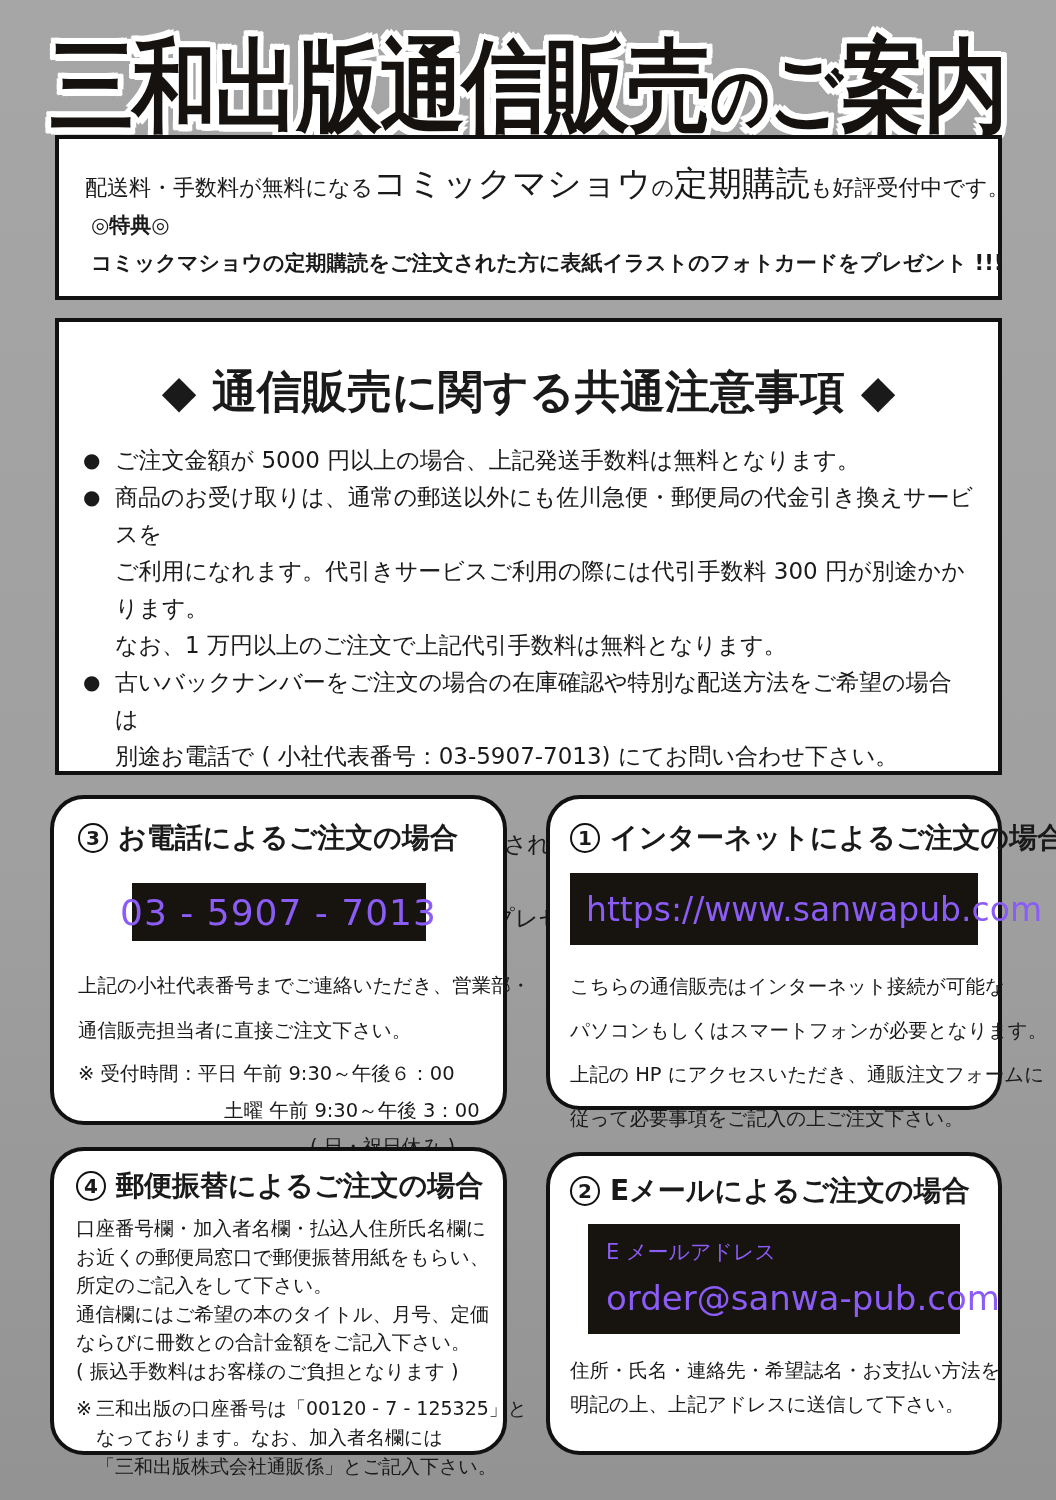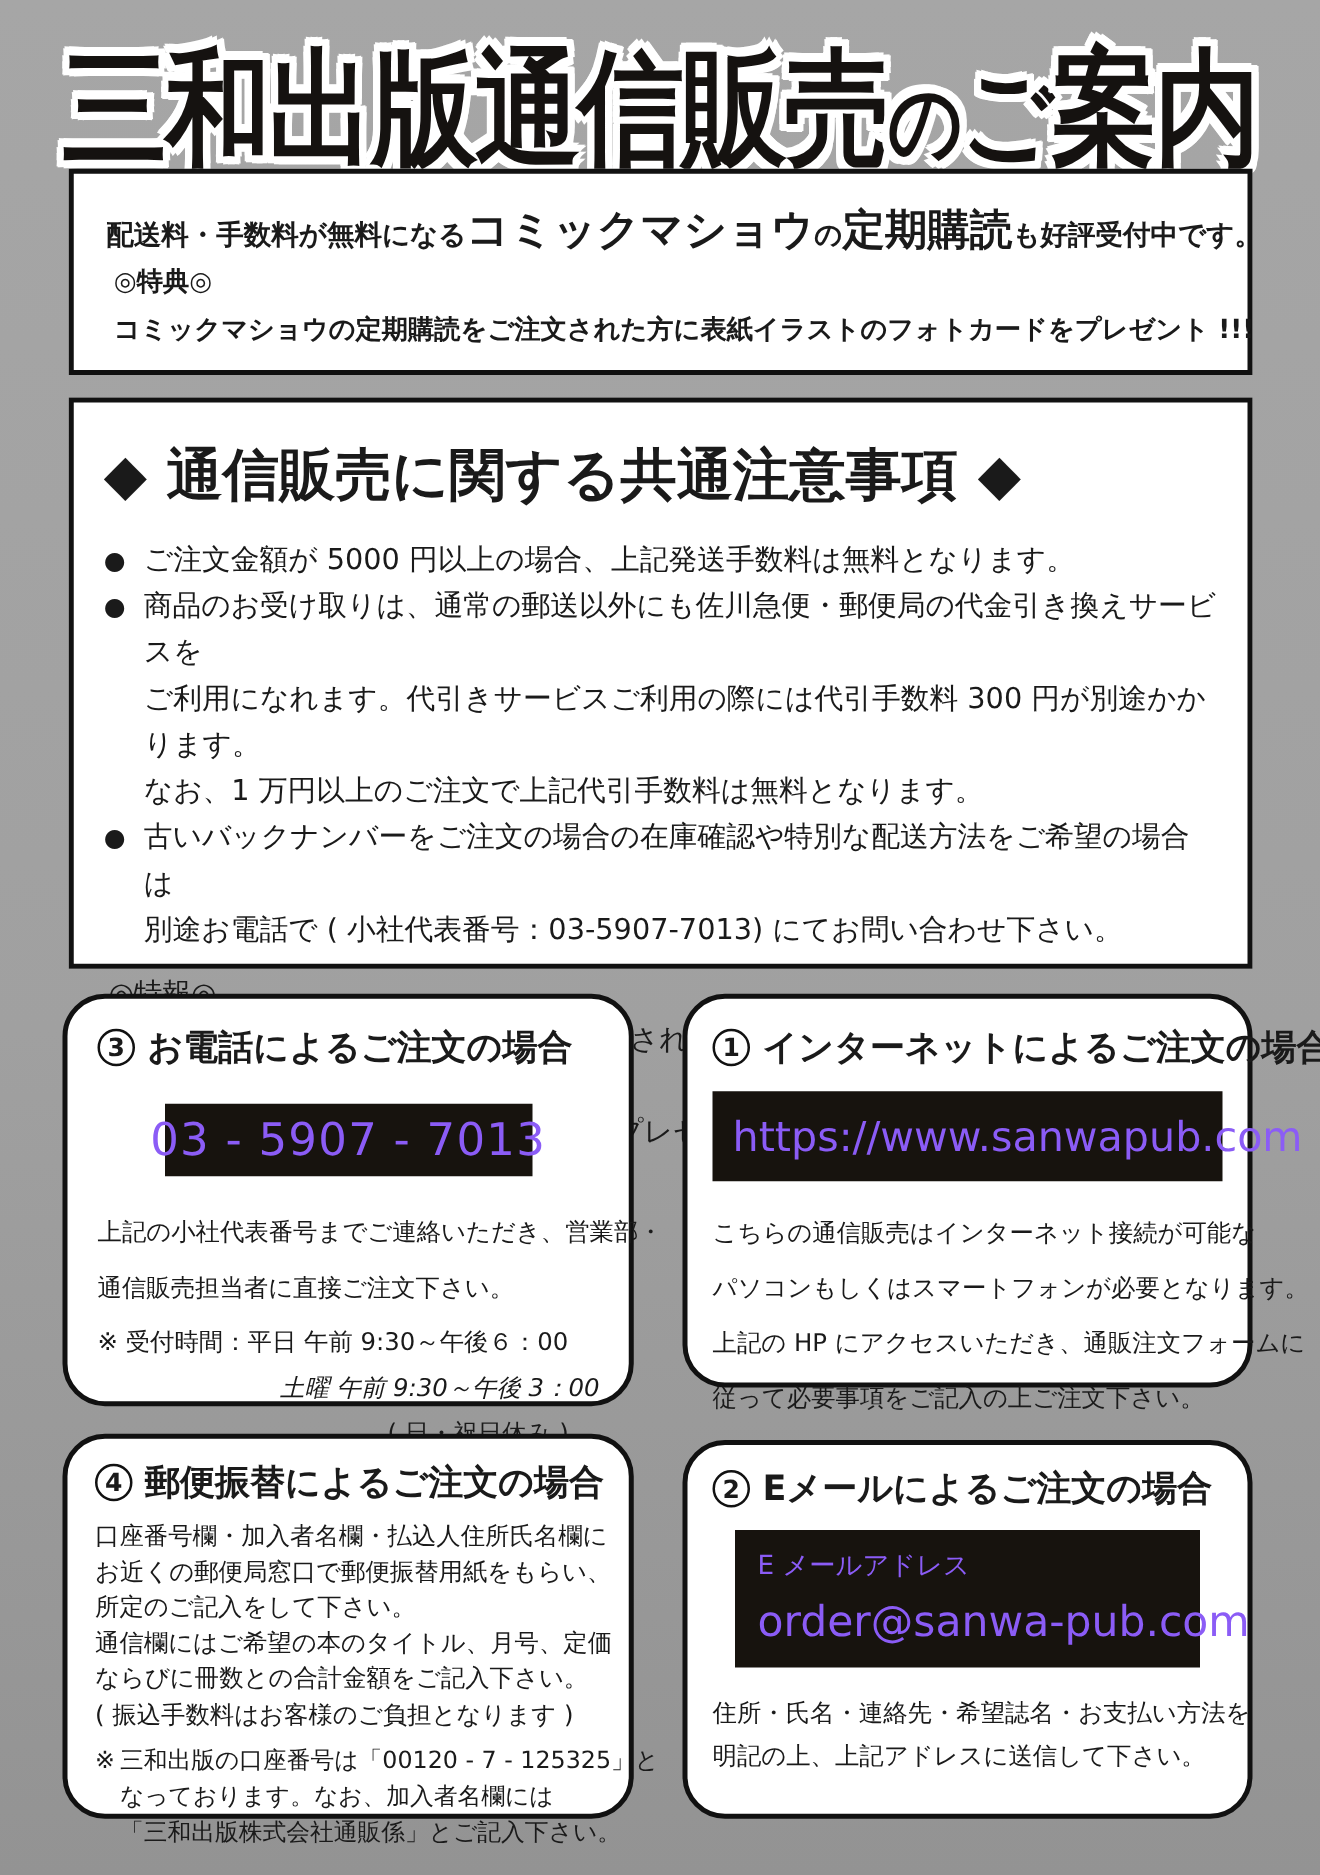--- a/index.html
+++ b/index.html
@@ -31,30 +31,30 @@
 
   
   .wbox{
     position:absolute;background:#ffffff;border:4px solid #111111;
     box-sizing:border-box;
   }
   .rbox{border-radius:34px;}
 
   
   .box-subscribe{left:55px;top:135px;width:947px;height:165px;padding:16px 22px 10px 26px;}
-  .sub-line1{white-space:nowrap;font-weight:bold;font-size:22px;margin-top:6px;}
+  .sub-line1{white-space:nowrap;font-weight:normal;font-size:22px;margin-top:6px;}
   .sub-line1 .big{font-size:34px;}
   .sub-bonus-label{font-size:21px;font-weight:bold;margin-top:4px;margin-left:6px;}
   .sub-bonus-text{font-size:21px;font-weight:bold;margin-top:10px;margin-left:6px;white-space:nowrap;}
 
   
   .box-notes{left:55px;top:318px;width:947px;height:457px;padding:18px 24px;}
   .notes-heading{
-    text-align:left;font-size:45px;font-weight:bold;letter-spacing:0px;
-    margin:10px 0 20px 0;white-space:nowrap;
+    text-align:center;font-size:45px;font-weight:bold;letter-spacing:0px;
+    margin:22px 0 20px 0;white-space:nowrap;
   }
   .bullet{display:flex;font-size:23px;line-height:37px;}
   .bullet .dot{flex:0 0 32px;font-size:20px;}
   .bullet .lines{flex:1;}
   .notice{margin-top:14px;font-size:23px;line-height:37px;}
   .notice-label{margin-left:4px;}
   .notice-lines{margin-left:24px;}
 
   
   .box-phone   {left:50px; top:795px; width:457px;height:330px;padding:20px 24px;}
@@ -83,21 +83,21 @@
   .plate-email{
     width:372px;height:110px;margin:14px auto 0 auto;
     padding:14px 0 0 18px;
   }
   .plate-email .addr-label{font-size:21px;}
   .plate-email .addr-value{font-size:34px;margin-top:12px;white-space:nowrap;}
 
   .rbody{font-size:19.5px;}
   .phone-body{margin-top:22px;line-height:45px;white-space:nowrap;}
   .sched{margin-top:4px;line-height:33px;white-space:nowrap;font-size:19.5px;}
-  .sched-indent{padding-left:146px;font-style:italic;}
+  .sched-indent{padding-left:146px;}
   .closed-note{text-align:right;padding-right:24px;font-size:19.5px;margin-top:6px;}
 
   .net-body{margin-top:20px;line-height:44px;white-space:nowrap;}
 
   .postal-body{margin-top:10px;line-height:28.5px;white-space:nowrap;font-size:19.5px;}
   .postal-note{display:flex;margin-top:8px;font-size:19px;line-height:29px;white-space:nowrap;}
   .postal-note .mark{flex:0 0 20px;}
 
   .email-body{margin-top:20px;line-height:34px;white-space:nowrap;font-size:19.5px;}
 </style>

